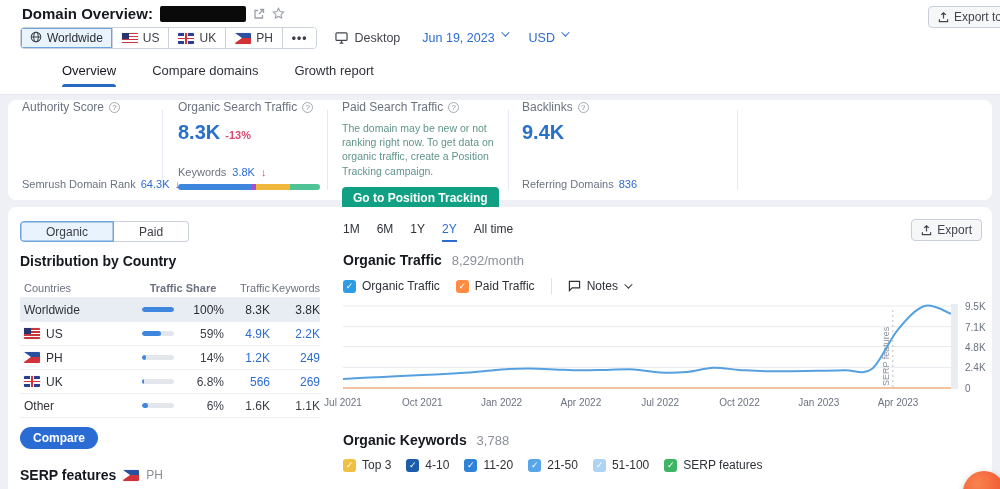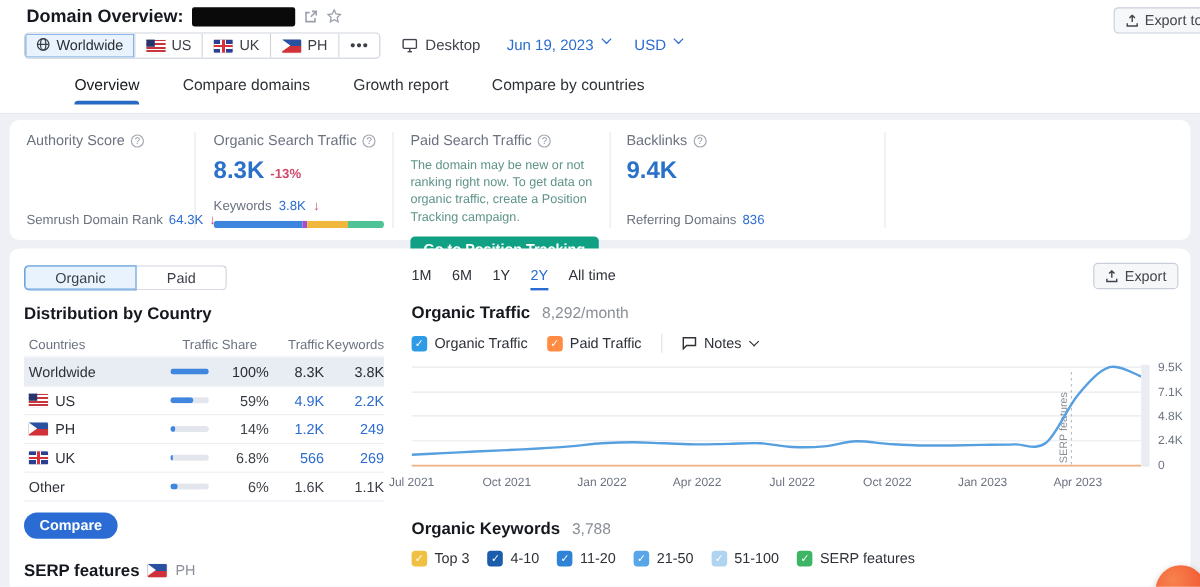--- a/index.html
+++ b/index.html
@@ -24,21 +24,21 @@
   .blue-dd { display:flex; gap:6px; font-size:12.5px; color:#2b6cd0; margin-left:22px; cursor:pointer; }
   .chev { width:6px; height:6px; border-right:1.6px solid currentColor; border-bottom:1.6px solid currentColor; transform:rotate(45deg) translateY(-2px); }
   .nav-row { position:absolute; left:22px; top:63px; display:flex; gap:36px;margin-left:40px; }
   .nav-tab { font-size:13px; color:#2e3238; padding-bottom:9px; position:relative; cursor:pointer; white-space:nowrap; }
   .nav-tab.active { color:#15181e; }
   .nav-tab.active::after { content:""; position:absolute; left:0; right:0; bottom:0; height:3px; background:#2569c4; border-radius:3px 3px 0 0; }
 
   
   .cards-panel { position:absolute; left:8px; top:100px; width:984px; height:100px; background:#fff; border-radius:8px; }
   .vdiv { position:absolute; top:10px; bottom:10px; width:1px; background:#e6e9ef; }
-  .card { position:absolute; top:0; height:100%; padding-top:10px; }
+  .card { position:absolute; top:0; height:100%; }
   .card-title { display:flex; align-items:center; gap:5px; font-size:12px; color:#6b7280; }
   .info { width:11px; height:11px; border:1px solid #a4aab4; border-radius:50%; color:#8a8f98; font-size:8px; line-height:9px; text-align:center; display:inline-block; }
   .big-val { font-size:20px; font-weight:bold; color:#2970c8; }
   .delta { font-size:11px; font-weight:bold; color:#d1496d; margin-left:5px; }
   .card-foot { position:absolute; bottom:10px; left:0; display:flex; align-items:center; gap:5px; font-size:11px; color:#6b7280; white-space:nowrap; }
   .blue-sm { color:#2b6cd0; }
   .red-arr { color:#d1496d; font-size:11px; }
   .gauge { width:16px; height:16px; border-radius:50%; background:#dcedfa; position:relative; display:inline-block; }
   .gauge::after { content:""; position:absolute; left:5.5px; top:2.5px; width:5px; height:11px; border-radius:3px; background:#57a0e0; }
   .kw-bar { display:flex; width:142px; height:6px; border-radius:3px; overflow:hidden; margin-top:6px; }
@@ -176,21 +176,20 @@
       </div>
       <div class="blue-dd">
         <span>USD</span>
         <span class="chev"></span>
       </div>
     </div>
     <div class="nav-row" id="nav-tabs">
         <div class="nav-tab active">Overview</div>
         <div class="nav-tab">Compare domains</div>
         <div class="nav-tab">Growth report</div>
-        <div class="nav-tab">Compare by countries</div>
       </div>
   </div>
 
   <div class="cards-panel">
     <div class="vdiv" style="left:154px"></div>
     <div class="vdiv" style="left:319px"></div>
     <div class="vdiv" style="left:500px"></div>
     <div class="vdiv" style="left:729px"></div>
 
     <div class="card" style="left:14px; width:132px">
@@ -255,21 +254,21 @@
 
     <div class="left-col">
       <div class="toggle-group">
         <div class="tg sel">Organic</div>
         <div class="tg">Paid</div>
       </div>
       <div class="dist-title">Distribution by Country</div>
       <div class="dist-table" id="dist-table">
           <div class="trow head">
             <span class="hc" style="padding-left: 4px;">Countries</span>
-            <span class="hc" style="grid-column: 2 / 4; text-align: center;">Traffic Share</span>
+            <span class="hc" style="grid-column: 2 / 4; text-align: center; font-weight: bold;">Traffic Share</span>
             <span class="hc" style="text-align: right;">Traffic</span>
             <span class="hc" style="text-align: right;">Keywords</span>
           </div>
           <div class="trow sel-row">
             <span class="cell-country">
               <span>Worldwide</span>
             </span>
             <span class="share-bar">
               <i style="width: 100%;"></i>
             </span>

